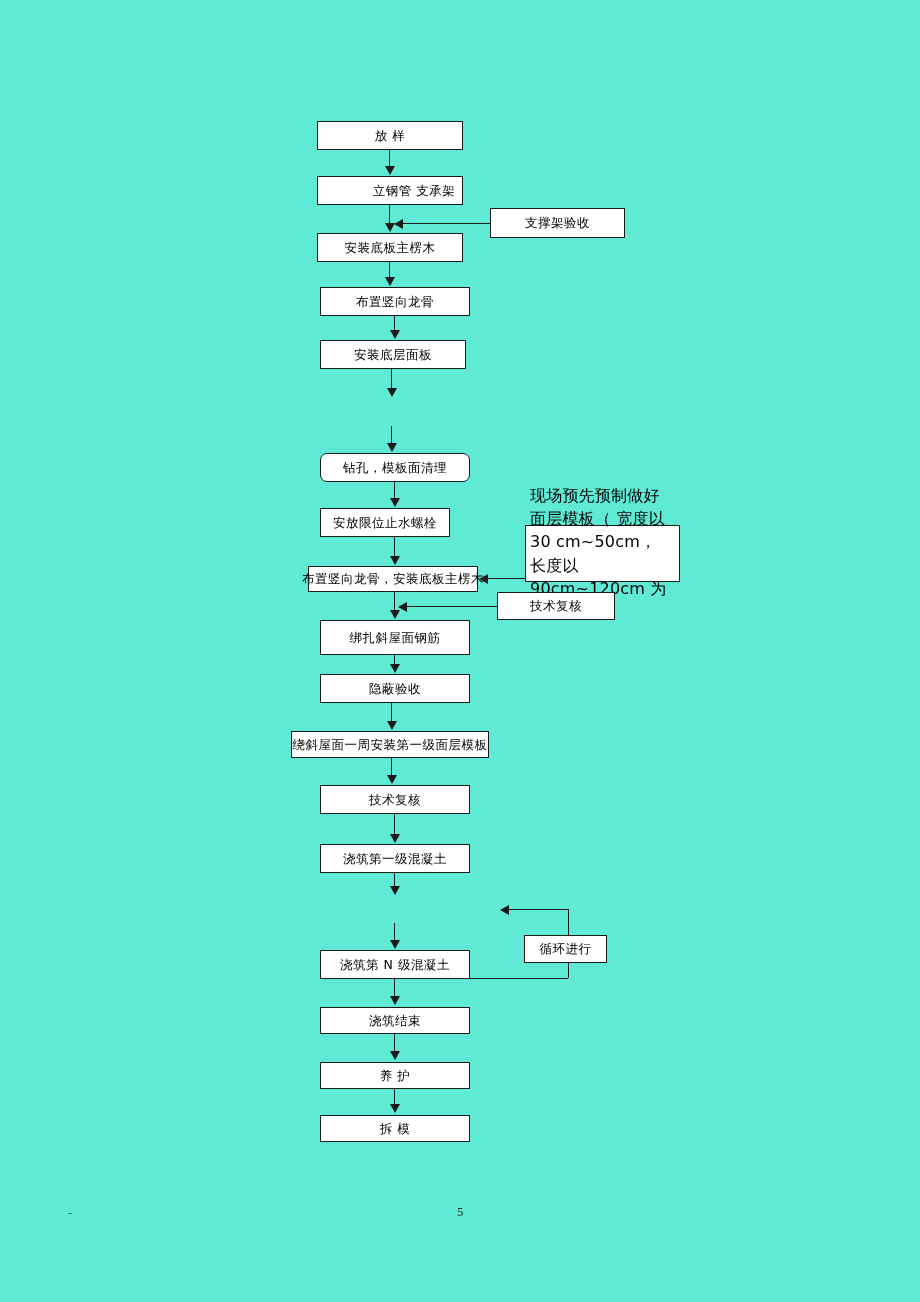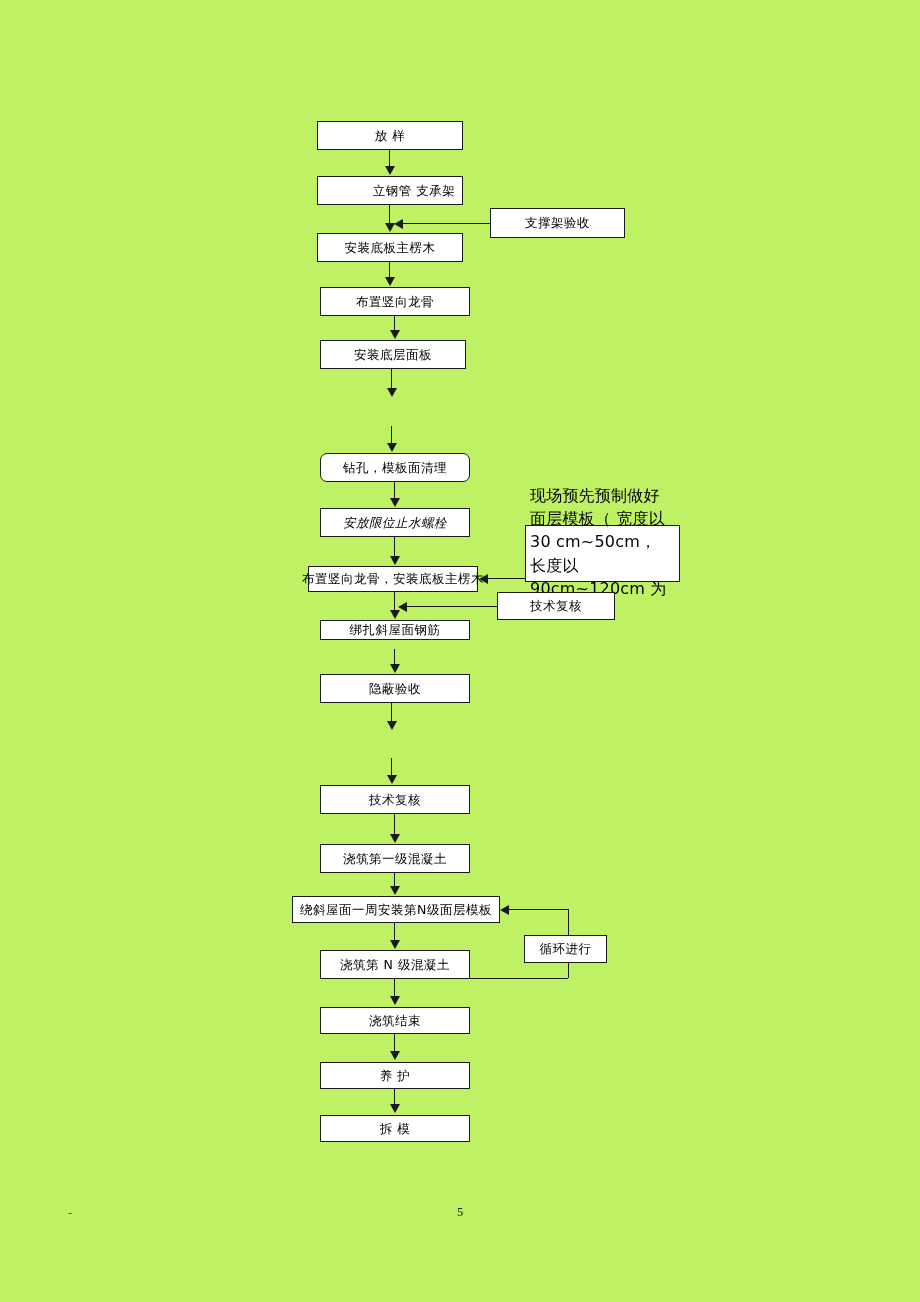--- a/index.html
+++ b/index.html
@@ -7,21 +7,21 @@
     padding: 0;
     background: #ffffff;
   }
   body {
     font-family: "DejaVu Sans", "Liberation Sans", sans-serif;
   }
   #page {
     position: relative;
     width: 920px;
     height: 1302px;
-    background: #bef264;
+    background: #5eead4;
     overflow: hidden;
   }
   .node {
     position: absolute;
     box-sizing: border-box;
     border: 1px solid #1a1a1a;
     background: #ffffff;
     display: flex;
     align-items: center;
     justify-content: center;
@@ -157,40 +157,40 @@
 
   <div class="node" style="left:317px; top:233px; width:146px; height:29px;">安装底板主楞木</div>
 
   <div class="node" style="left:320px; top:287px; width:150px; height:29px;">布置竖向龙骨</div>
 
   <div class="node" style="left:320px; top:340px; width:146px; height:29px;">安装底层面板</div>
 
 
   <div class="node" style="left:320px; top:453px; width:150px; height:29px;border-radius:7px;">钻孔，模板面清理</div>
 
-  <div class="node" style="left:320px; top:508px; width:150px; height:29px;font-style:italic;">安放限位止水螺栓</div>
+  <div class="node" style="left:320px; top:508px; width:130px; height:29px;">安放限位止水螺栓</div>
 
   <div class="node note" style="left:525px; top:525px; width:155px; height:57px;">
     <span>现场预先预制做好面层模板（ 宽度以30 cm~50cm， 长度以90cm~120cm 为宜 并编号</span>
   </div>
 
   <div class="node" style="left:308px; top:566px; width:170px; height:26px;">布置竖向龙骨，安装底板主楞木</div>
 
   <div class="node" style="left:497px; top:592px; width:118px; height:28px;">技术复核</div>
 
-  <div class="node" style="left:320px; top:620px; width:150px; height:20px;">绑扎斜屋面钢筋</div>
+  <div class="node" style="left:320px; top:620px; width:150px; height:35px;">绑扎斜屋面钢筋</div>
 
   <div class="node" style="left:320px; top:674px; width:150px; height:29px;">隐蔽验收</div>
 
+  <div class="node" style="left:291px; top:731px; width:198px; height:27px;">绕斜屋面一周安装第一级面层模板</div>
 
   <div class="node" style="left:320px; top:785px; width:150px; height:29px;">技术复核</div>
 
   <div class="node" style="left:320px; top:844px; width:150px; height:29px;">浇筑第一级混凝土</div>
 
-  <div class="node" style="left:292px; top:896px; width:208px; height:27px;">绕斜屋面一周安装第N级面层模板</div>
 
   <div class="node" style="left:524px; top:935px; width:83px; height:28px;">循环进行</div>
 
   <div class="node" style="left:320px; top:950px; width:150px; height:29px;">浇筑第 N 级混凝土</div>
 
   <div class="node" style="left:320px; top:1007px; width:150px; height:27px;">浇筑结束</div>
 
   <div class="node" style="left:320px; top:1062px; width:150px; height:27px;">养    护</div>
 
   <div class="node" style="left:320px; top:1115px; width:150px; height:27px;">拆    模</div>

